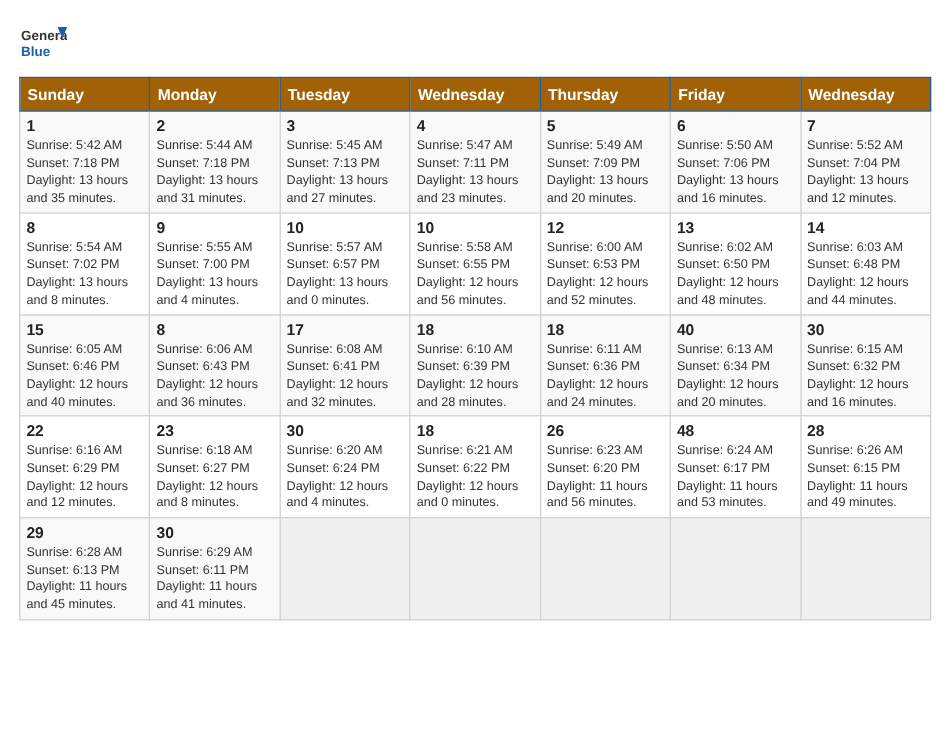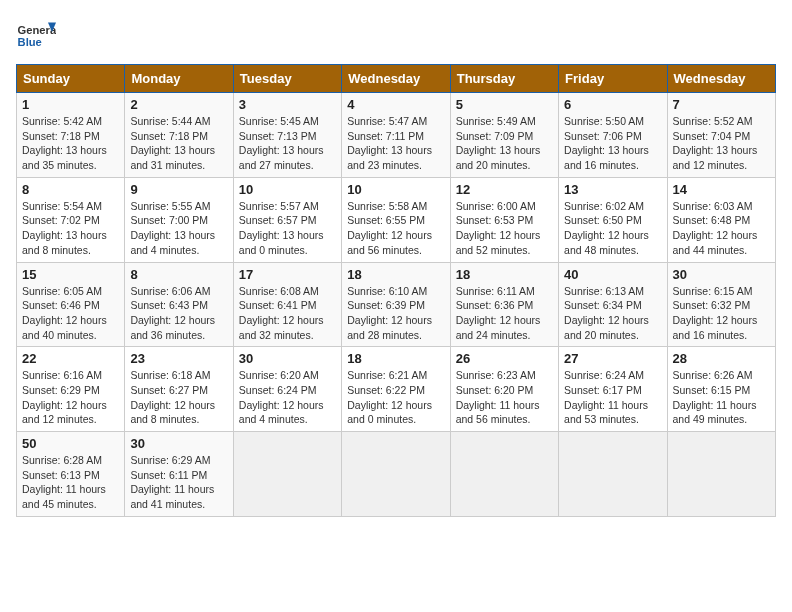--- a/index.html
+++ b/index.html
@@ -219,31 +219,31 @@
         </td>
         <td>
           <span class="day-num">18</span>
           <div class="day-detail">Sunrise: 6:21 AM<br>Sunset: 6:22 PM<br>Daylight: 12 hours and 0 minutes.</div>
         </td>
         <td>
           <span class="day-num">26</span>
           <div class="day-detail">Sunrise: 6:23 AM<br>Sunset: 6:20 PM<br>Daylight: 11 hours and 56 minutes.</div>
         </td>
         <td>
-          <span class="day-num">27</span>
+          <span class="day-num">48</span>
           <div class="day-detail">Sunrise: 6:24 AM<br>Sunset: 6:17 PM<br>Daylight: 11 hours and 53 minutes.</div>
         </td>
         <td>
           <span class="day-num">28</span>
           <div class="day-detail">Sunrise: 6:26 AM<br>Sunset: 6:15 PM<br>Daylight: 11 hours and 49 minutes.</div>
         </td>
       </tr>
       <tr>
         <td>
-          <span class="day-num">50</span>
+          <span class="day-num">29</span>
           <div class="day-detail">Sunrise: 6:28 AM<br>Sunset: 6:13 PM<br>Daylight: 11 hours and 45 minutes.</div>
         </td>
         <td>
           <span class="day-num">30</span>
           <div class="day-detail">Sunrise: 6:29 AM<br>Sunset: 6:11 PM<br>Daylight: 11 hours and 41 minutes.</div>
         </td>
         <td class="empty"></td>
         <td class="empty"></td>
         <td class="empty"></td>
         <td class="empty"></td>

